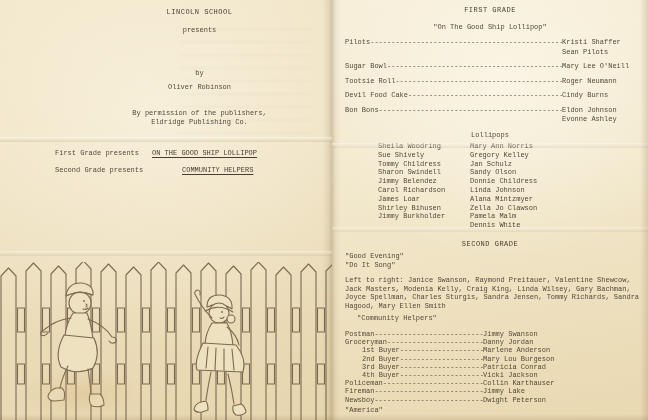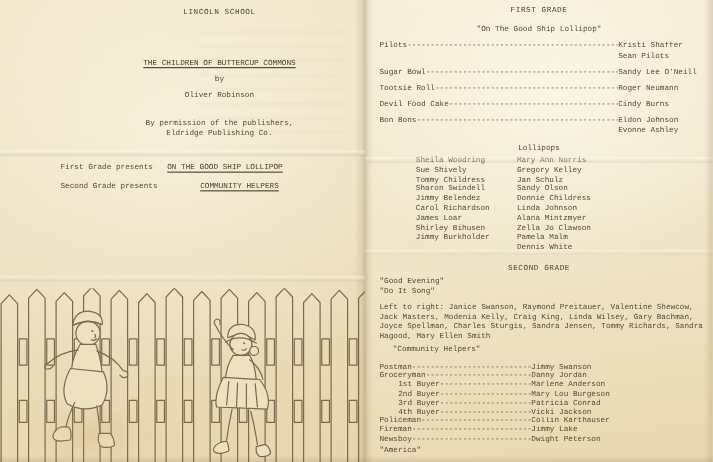--- a/index.html
+++ b/index.html
@@ -82,21 +82,21 @@
   .rp-america{top:406px;left:13px}
 </style>
 </head>
 <body>
 
 <div class="scan">
 
   <div class="page page-left">
     <div class="ghost"></div>
     <div class="t center lp-school">LINCOLN SCHOOL</div>
-    <div class="t center lp-title u">THE CHILDREN OF BUTTERCUP COMMONS</div>
+    <div class="t center lp-presents">presents</div>
     <div class="t center lp-by">by</div>
     <div class="t center lp-author">Oliver Robinson</div>
     <div class="t center lp-perm1">By permission of the publishers,</div>
     <div class="t center lp-perm2">Eldridge Publishing Co.</div>
 
     <div class="t gr-label1">First Grade presents</div>
     <div class="t gr-title1 u">ON THE GOOD SHIP LOLLIPOP</div>
     <div class="t gr-label2">Second Grade presents</div>
     <div class="t gr-title2 u">COMMUNITY HELPERS</div>
 
@@ -194,21 +194,21 @@
     <div class="rp-cast">
         <div class="cast-line">
           <span class="role">Pilots</span>
           <span class="leader">------------------------------------------------------------------------------------------</span>
           <span class="fg-name">Kristi Shaffer</span>
         </div>
         <div class="cast-cont"><span>Sean Pilots</span></div>
         <div class="cast-line">
           <span class="role">Sugar Bowl</span>
           <span class="leader">------------------------------------------------------------------------------------------</span>
-          <span class="fg-name">Sandy Lee O'Neill</span>
+          <span class="fg-name">Mary Lee O'Neill</span>
         </div>
         <div class="cast-line">
           <span class="role">Tootsie Roll</span>
           <span class="leader">------------------------------------------------------------------------------------------</span>
           <span class="fg-name">Roger Neumann</span>
         </div>
         <div class="cast-line">
           <span class="role">Devil Food Cake</span>
           <span class="leader">------------------------------------------------------------------------------------------</span>
           <span class="fg-name">Cindy Burns</span>

